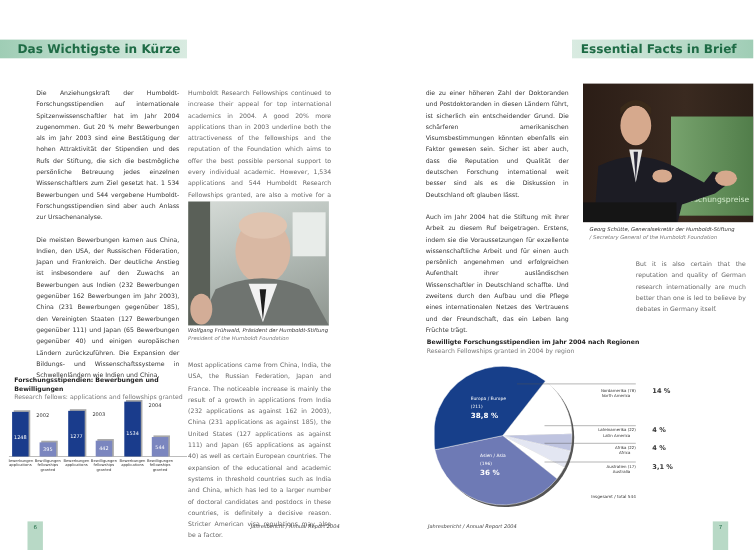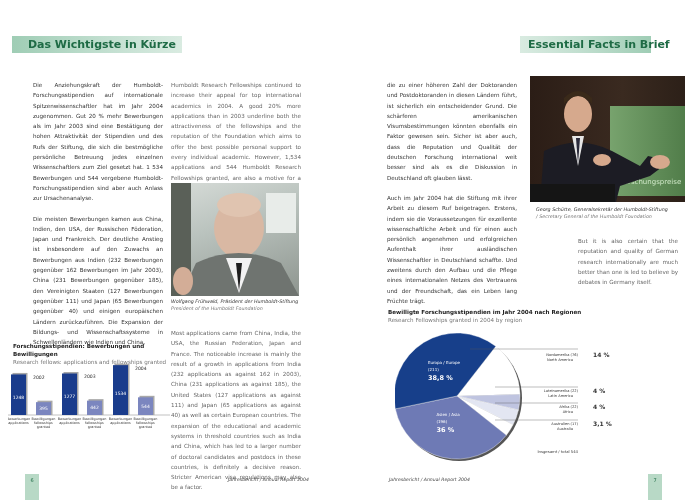--- a/index.html
+++ b/index.html
@@ -1,22 +1,22 @@
 <!DOCTYPE html>
 <html><head>
 <meta charset="utf-8">
 <style>
   * { box-sizing: border-box; margin: 0; padding: 0; }
   html, body { width: 685px; height: 500px; background: #ffffff; overflow: hidden; }
   body { position: relative; font-family: "DejaVu Sans", sans-serif; color: #3a3a3a; }
 
   .hdr { position: absolute; top: 36px; height: 17px; display: flex; align-items: center; }
-  .hdr-left { left: 12px; width: 170px; justify-content: flex-end; padding-right: 6px;
+  .hdr-left { left: 0; width: 170px; justify-content: flex-end; padding-right: 6px;
     background: linear-gradient(to right, #9fcdb5 0%, #c2dfd0 55%, #d9ebe1 100%); }
-  .hdr-right { left: 520px; width: 131px; padding-left: 8px;
+  .hdr-right { left: 520px; width: 165px; padding-left: 8px;
     background: linear-gradient(to right, #d9ebe1 0%, #c2dfd0 45%, #9fcdb5 100%); }
   .hdr span { font-family: "DejaVu Sans", sans-serif; font-weight: bold; font-size: 11px; color: #1e6b45; white-space: nowrap; }
 
   .col { position: absolute; font-size: 5.6px; line-height: 10.3px; text-align: justify; color: #333; }
   .col p { margin-bottom: 10px; hyphens: auto; }
   .col.en { color: #666; }
 
   #c1 { left: 33px; top: 80px; width: 130px; }
   #c2 { left: 171px; top: 80px; width: 130px; }
   #c2b { left: 171px; top: 328px; width: 130px; }

